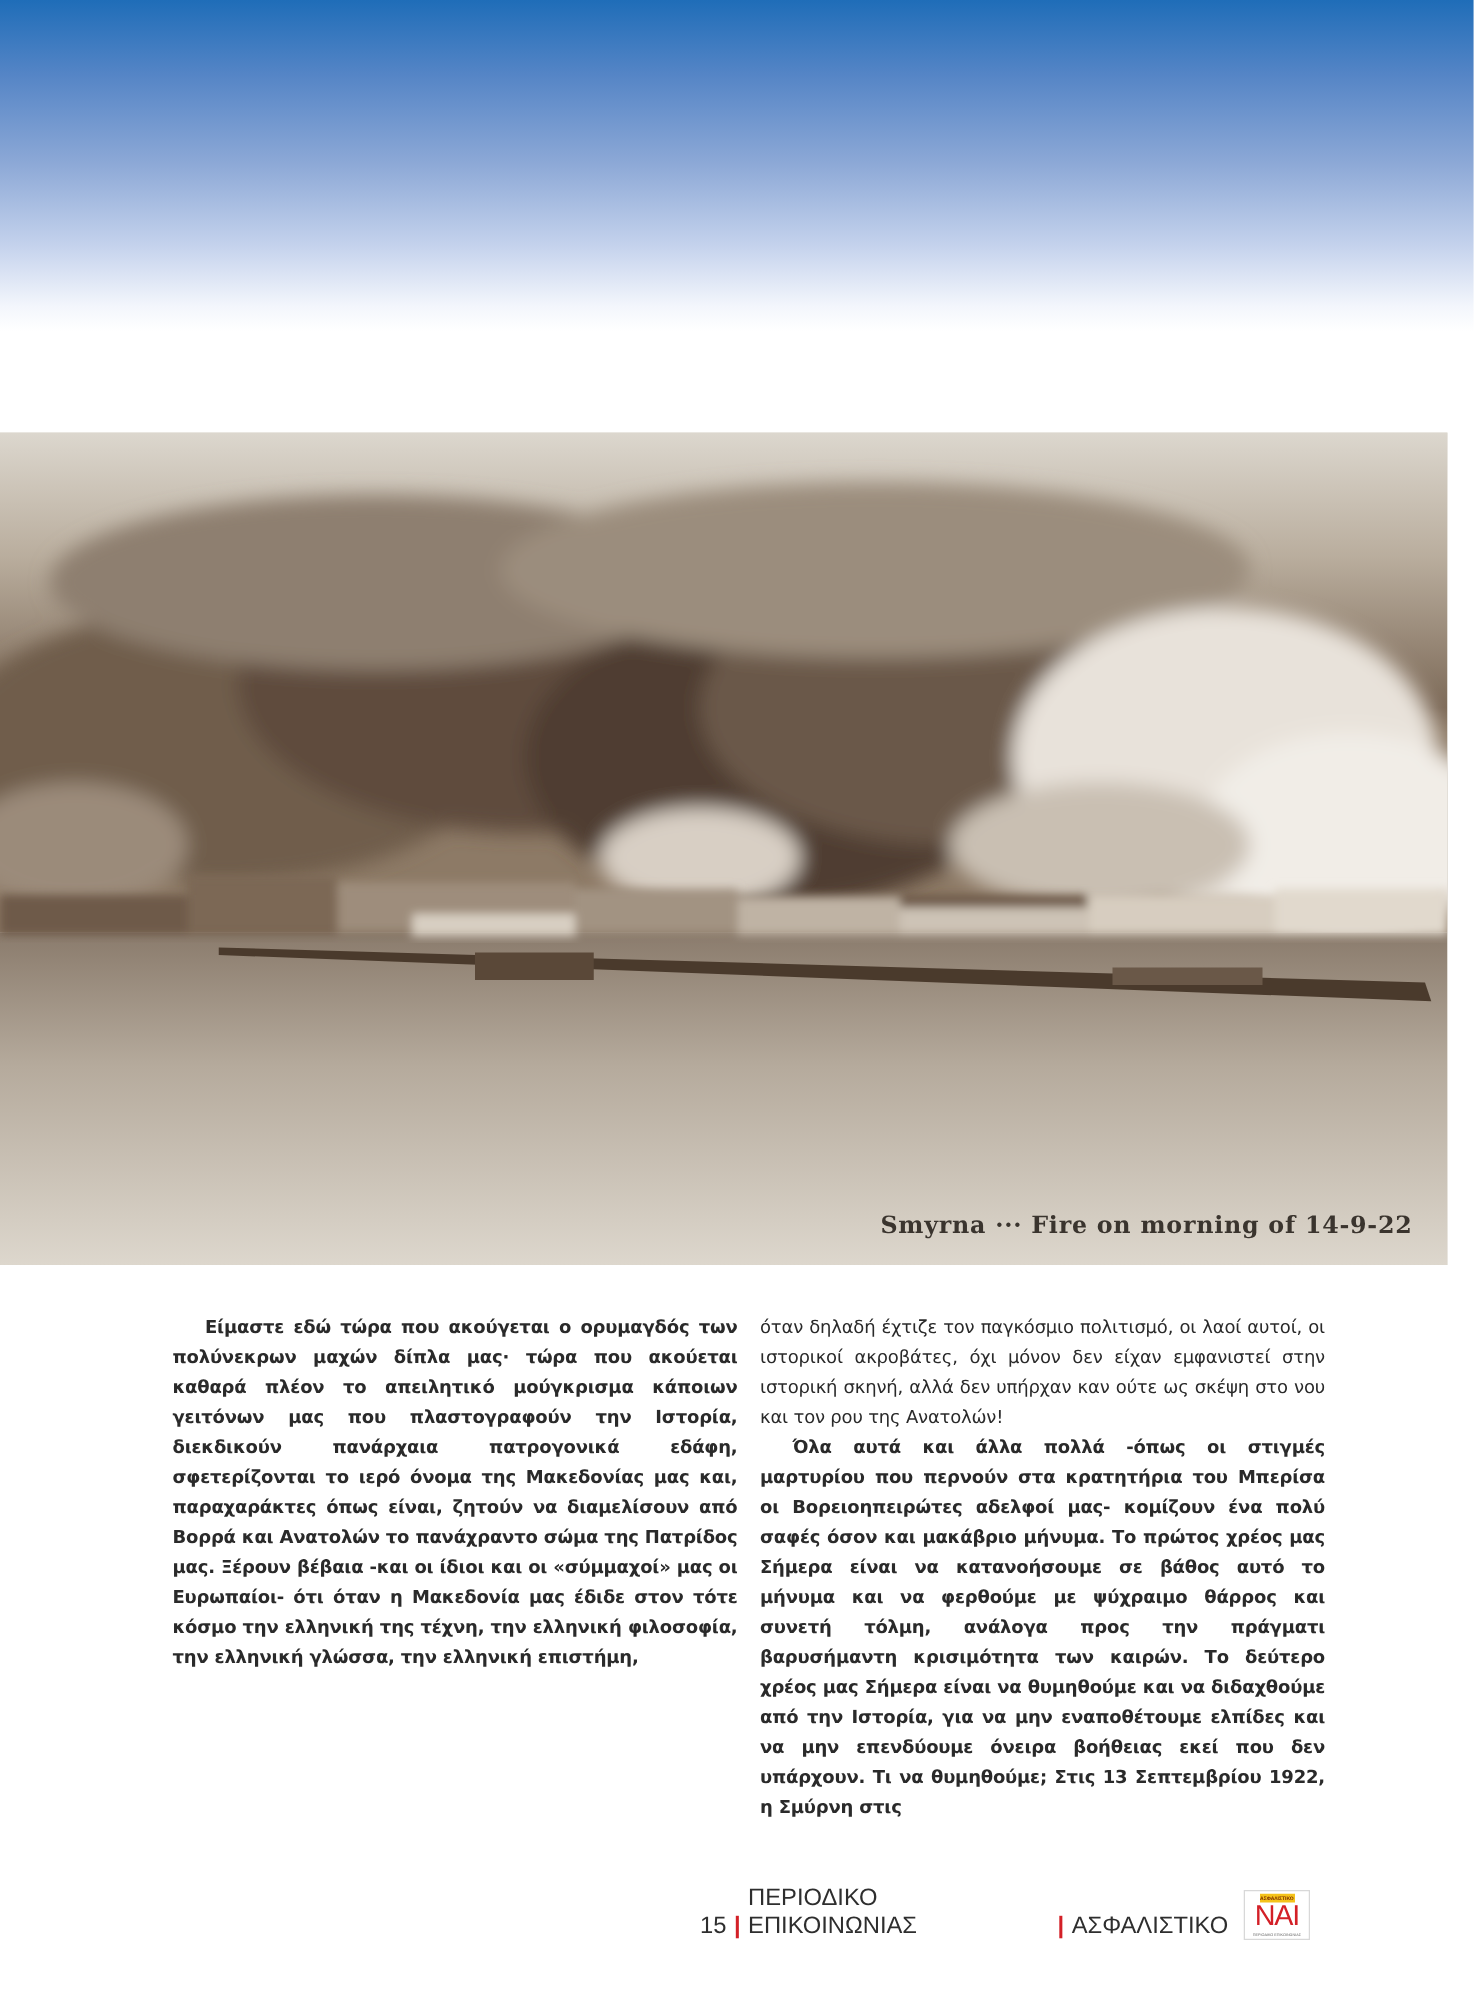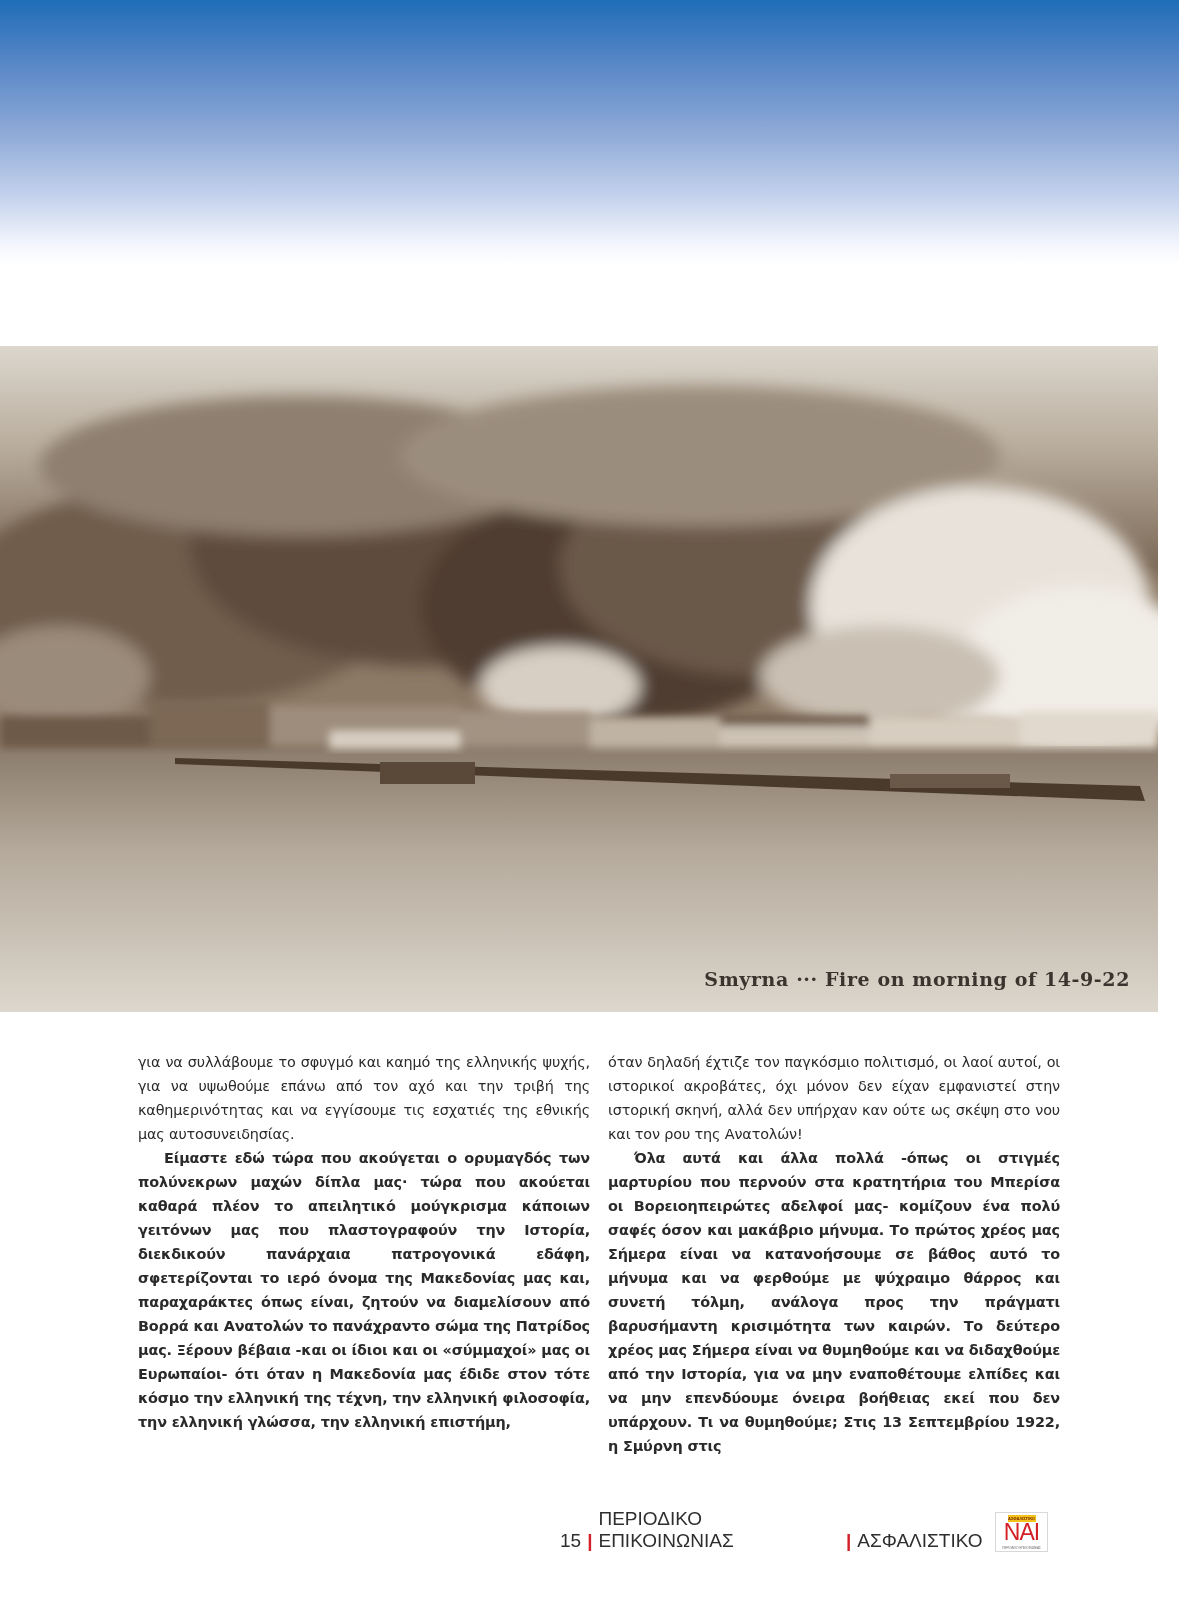--- a/index.html
+++ b/index.html
@@ -116,21 +116,20 @@
     </g>
     <polygon points="175,412 1140,440 1145,455 175,418" fill="#4a3a2c"></polygon>
     <rect x="380" y="416" width="95" height="22" fill="#5a4838"></rect>
     <rect x="890" y="428" width="120" height="14" fill="#6a5848"></rect>
     <text class="caption" x="1130" y="640" text-anchor="end" font-family="DejaVu Serif, serif" font-weight="bold" font-size="19" fill="#3a342e" letter-spacing="0.6">Smyrna ··· Fire on morning of 14-9-22</text>
   </svg>
 </div>
 
 <div class="columns">
   <div class="col left">
-    <p>για να συλλάβουμε το σφυγμό και καημό της ελληνικής ψυχής, για να υψωθούμε επάνω από τον αχό και την τριβή της καθημερινότητας και να εγγίσουμε τις εσχατιές της εθνικής μας αυτοσυνειδησίας.</p>
     <p class="indent">Είμαστε εδώ τώρα που ακούγεται ο ορυμαγδός των πολύνεκρων μαχών δίπλα μας· τώρα που ακούεται καθαρά πλέον το απειλητικό μούγκρισμα κάποιων γειτόνων μας που πλαστογραφούν την Ιστορία, διεκδικούν πανάρχαια πατρογονικά εδάφη, σφετερίζονται το ιερό όνομα της Μακεδονίας μας και, παραχαράκτες όπως είναι, ζητούν να διαμελίσουν από Βορρά και Ανατολών το πανάχραντο σώμα της Πατρίδος μας. Ξέρουν βέβαια -και οι ίδιοι και οι «σύμμαχοί» μας οι Ευρωπαίοι- ότι όταν η Μακεδονία μας έδιδε στον τότε κόσμο την ελληνική της τέχνη, την ελληνική φιλοσοφία, την ελληνική γλώσσα, την ελληνική επιστήμη,</p>
   </div>
   <div class="col right">
     <p>όταν δηλαδή έχτιζε τον παγκόσμιο πολιτισμό, οι λαοί αυτοί, οι ιστορικοί ακροβάτες, όχι μόνον δεν είχαν εμφανιστεί στην ιστορική σκηνή, αλλά δεν υπήρχαν καν ούτε ως σκέψη στο νου και τον ρου της Ανατολών!</p>
     <p class="indent">Όλα αυτά και άλλα πολλά -όπως οι στιγμές μαρτυρίου που περνούν στα κρατητήρια του Μπερίσα οι Βορειοηπειρώτες αδελφοί μας- κομίζουν ένα πολύ σαφές όσον και μακάβριο μήνυμα. Το πρώτος χρέος μας Σήμερα είναι να κατανοήσουμε σε βάθος αυτό το μήνυμα και να φερθούμε με ψύχραιμο θάρρος και συνετή τόλμη, ανάλογα προς την πράγματι βαρυσήμαντη κρισιμότητα των καιρών. Το δεύτερο χρέος μας Σήμερα είναι να θυμηθούμε και να διδαχθούμε από την Ιστορία, για να μην εναποθέτουμε ελπίδες και να μην επενδύουμε όνειρα βοήθειας εκεί που δεν υπάρχουν. Τι να θυμηθούμε; Στις 13 Σεπτεμβρίου 1922, η Σμύρνη στις</p>
   </div>
 </div>
 
 <div class="footer">
   <span>15</span>

